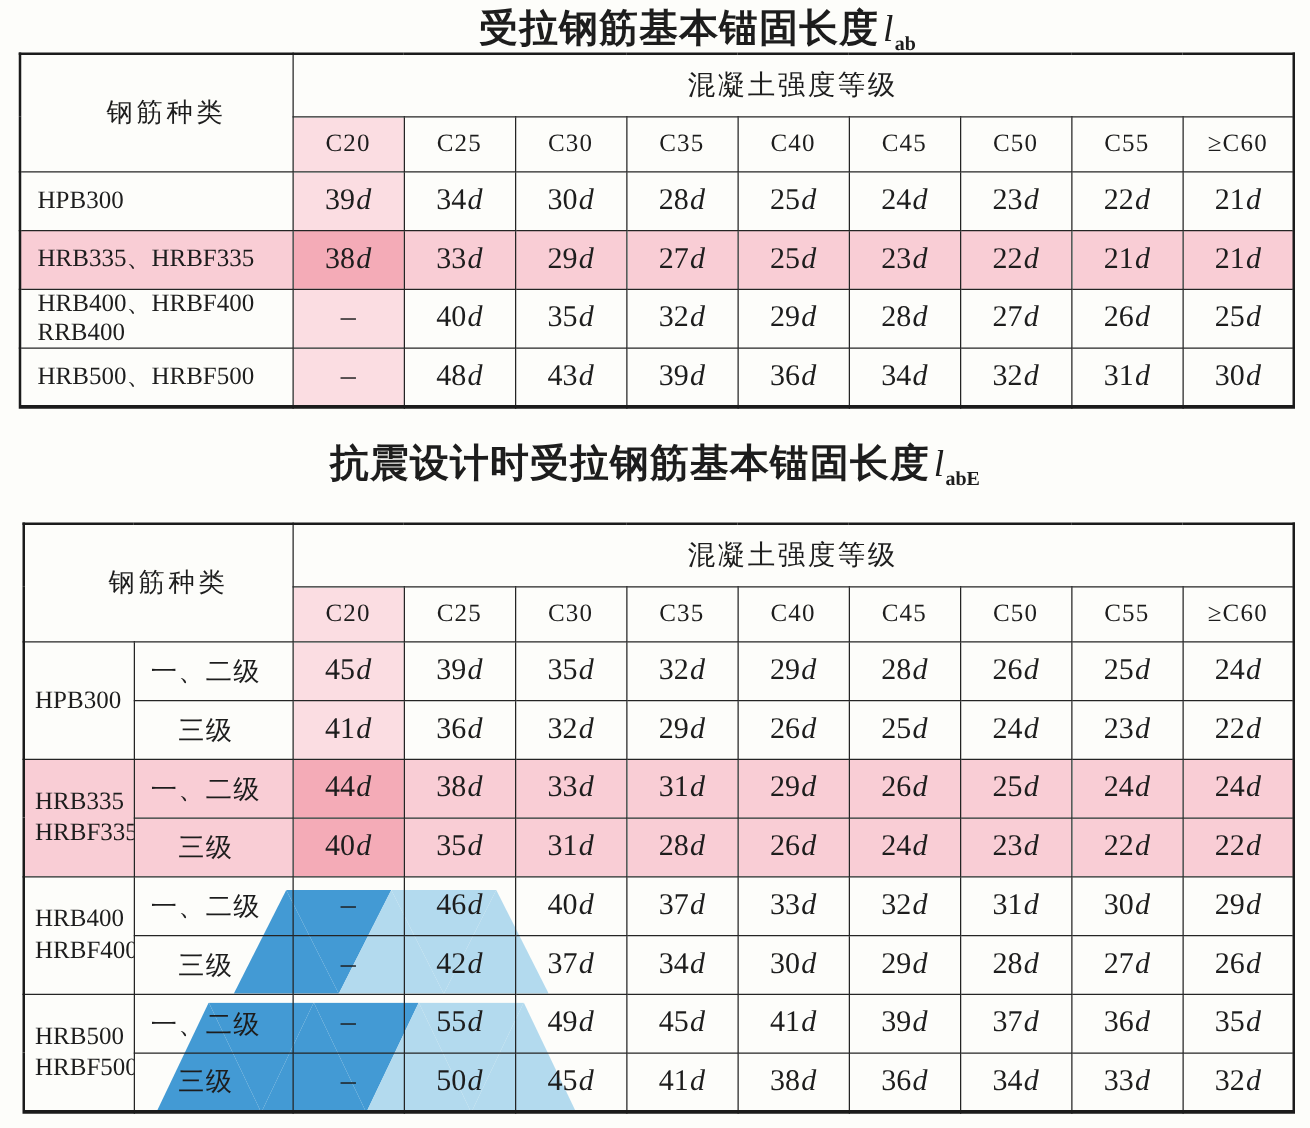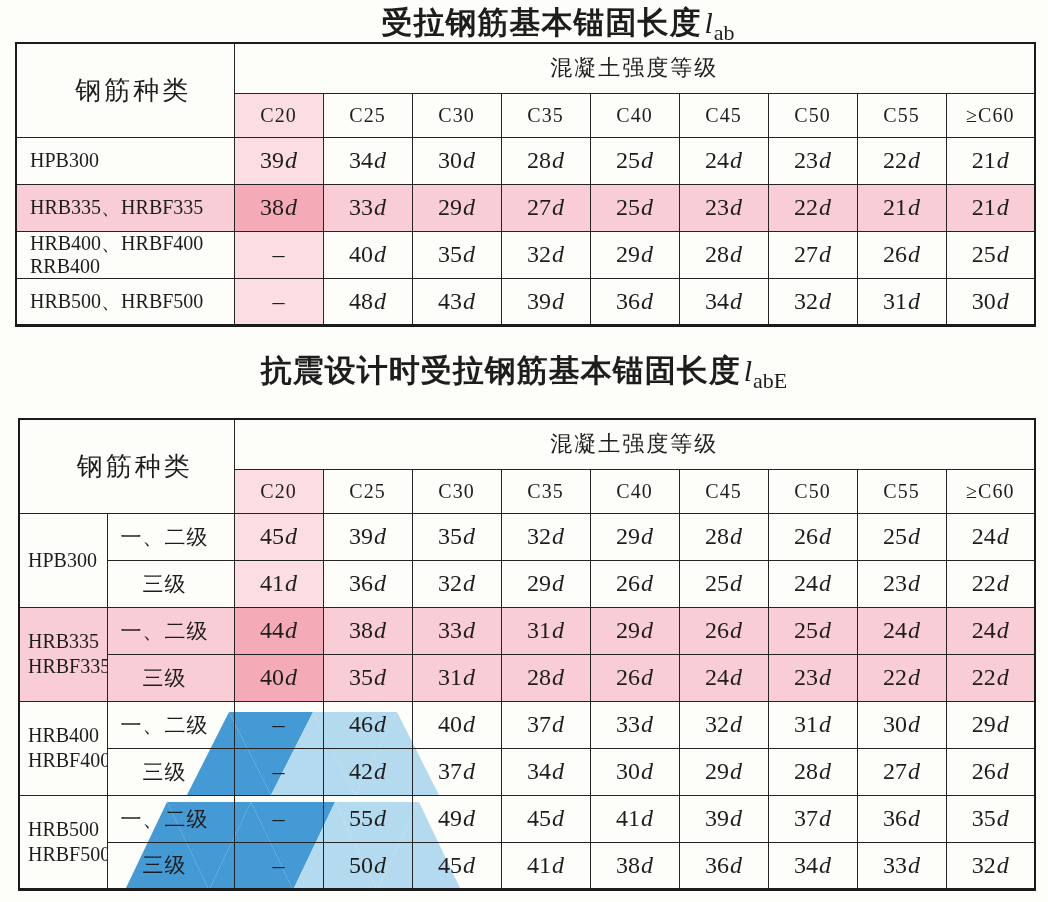--- a/index.html
+++ b/index.html
@@ -2,21 +2,21 @@
 <html style="--pink-light: #fbdde2; --pink-row: #f9cdd5; --pink-deep: #f4abb7; --blue-dark: #3b96d2; --blue-light: #abd6ec; --ink: #1d1d1d; --paper: #fdfdfa;"><head>
 <meta charset="utf-8">
 <style>
   html,body{margin:0;padding:0;}
   body{width:1048px;height:902px;background:#fdfdfa;font-family:"Liberation Serif","DejaVu Serif",serif;color:var(--ink,#1d1d1d);}
   .page{position:relative;width:1048px;height:902px;overflow:hidden;background:var(--paper,#fdfdfa);}
 
   
   .tbl-title{position:absolute;left:0;width:100%;text-align:center;font-weight:bold;font-size:31px;letter-spacing:1px;z-index:3;white-space:nowrap;}
   .tbl-title .tvar{font-weight:normal;font-style:italic;font-size:30px;padding-left:3px;}
-  .tbl-title sub{font-weight:normal;font-size:22px;letter-spacing:0;}
+  .tbl-title sub{font-weight:bold;font-size:16px;letter-spacing:0;}
   #title1{top:2px;transform:translateX(34px);}
   #title2{top:350px;}
 
   
   .wm{position:absolute;inset:0;z-index:1;pointer-events:none;}
   .tri{position:absolute;width:84px;}
   .tri.up{clip-path:polygon(50% 0,0 100%,100% 100%);}
   .tri.dn{clip-path:polygon(0 0,100% 0,50% 100%);}
   .tri.ra{top:712px;height:83px;}
   .tri.rb{top:802px;height:88px;}
@@ -24,21 +24,21 @@
   .tri.light{background:var(--blue-light,#abd6ec);opacity:.9;}
 
   
   table{border-collapse:collapse;table-layout:fixed;position:absolute;z-index:2;background:transparent;
         border:2.2px solid #1b1b1b;}
   #t1{left:15px;top:42px;width:1020px;border-bottom-width:3px;}
   #t2{left:18px;top:418px;width:1016px;border-bottom-width:3px;}
   td,th{border:1.6px solid #242424;text-align:center;vertical-align:middle;padding:0;font-weight:normal;overflow:hidden;}
   tr.hr1{height:50px;} tr.hr2{height:44px;} tr.dr{height:47px;}
   .ghead{font-size:22px;letter-spacing:2px;font-family:Liberation Mono, monospace;}
-  .corner{font-size:26px;letter-spacing:3px;padding-left:16px;}
+  .corner{font-size:21px;letter-spacing:3px;padding-left:16px;}
   .chead{font-size:20px;letter-spacing:1px;margin-left:24px;}
   .lbl{font-size:20px;text-align:left;padding-left:13px;line-height:1.15;letter-spacing:0;}
   .lbl div.l2c{text-align:left;padding-left:0;}
   .typ{font-size:20px;text-align:left;padding-left:8px;line-height:1.25;}
   .grade{font-size:21px;text-align:center;padding-right:12px;letter-spacing:1px;}
   .val{font-size:24px;}
   .val i{font-style:italic;font-size:24px;padding-left:1px;}
   .pkL{background:var(--pink-light,#fbdde2);}
   .pkR{background:var(--pink-row,#f9cdd5);}
   .pkD{background:var(--pink-deep,#f4a9b6);}

